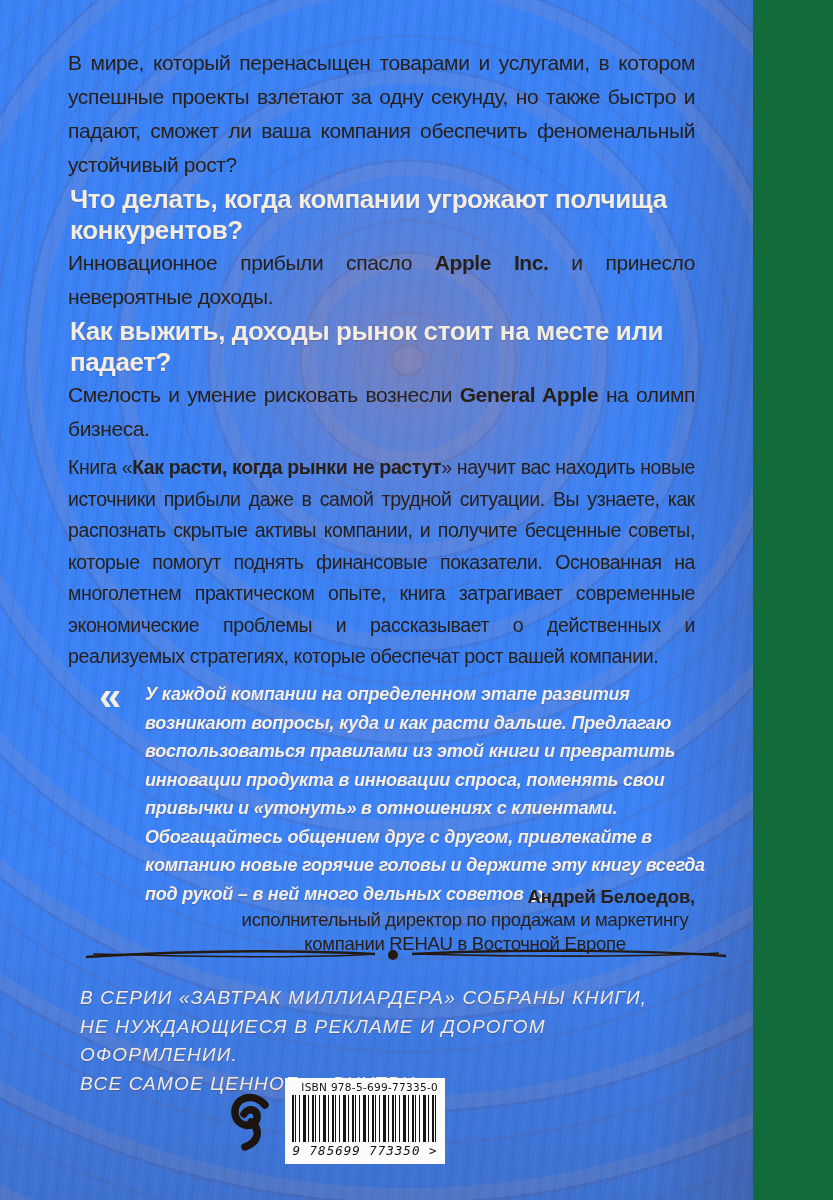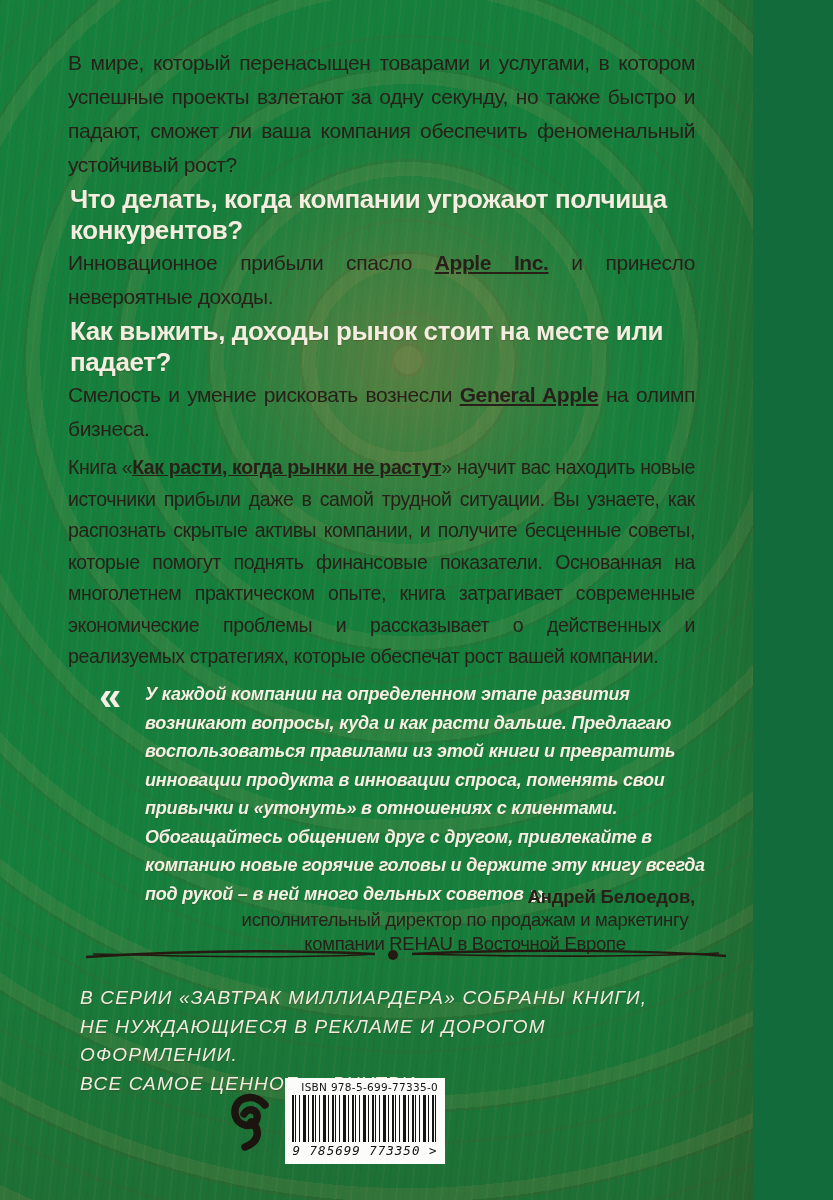--- a/index.html
+++ b/index.html
@@ -1,18 +1,18 @@
 <!DOCTYPE html>
 <html><head>
 <meta charset="utf-8">
 <style>
   html,body { margin:0; padding:0; background:#111; }
   .page {
     position:relative; width:833px; height:1200px; overflow:hidden;
-    background:#15803d;
+    background:#3b82f6;
     font-family:"Liberation Sans", sans-serif;
   }
   .texture { position:absolute; inset:0; pointer-events:none;
     background:
       radial-gradient(circle 310px at 49% 30%, rgba(242,130,80,0.30), rgba(242,130,80,0) 75%),
       repeating-radial-gradient(circle at 49% 30%,
         rgba(255,160,110,0.09) 0 14px, rgba(128,44,22,0.10) 14px 17px,
         rgba(0,0,0,0) 17px 46px, rgba(128,44,22,0.07) 46px 49px,
         rgba(0,0,0,0) 49px 92px),
       repeating-linear-gradient(96deg,
@@ -20,21 +20,21 @@
         rgba(255,150,100,0.05) 8px 10px, rgba(0,0,0,0) 10px 15px),
       linear-gradient(180deg, rgba(0,0,0,0) 72%, rgba(74,26,12,0.16) 100%),
       linear-gradient(90deg, rgba(0,0,0,0) 78%, rgba(74,26,12,0.20) 93%);
   }
   .spine { position:absolute; top:0; right:0; width:80px; height:100%; background:#116b3b; }
 
   .abs { position:absolute; left:68px; width:627px; }
 
   .body-text { font-size:21px; line-height:34px; letter-spacing:-0.4px;
     color:#271f18; text-align:justify; margin:0; }
-  .body-text b { font-weight:bold;text-decoration:underline; }
+  .body-text b { font-weight:bold; }
 
   .q-heading { font-size:26px; line-height:31px; font-weight:bold; letter-spacing:-0.4px;
     color:#f4eee1; margin:2px; text-shadow:0 1px 1px rgba(90,30,10,0.25); }
 
   .about-text { font-size:19.5px; line-height:31.5px; }
 
   .quote-block { position:absolute; left:105px; top:680px; width:600px; padding-left:40px;
     box-sizing:border-box; }
   .quote-text { font-size:18px; line-height:28.5px; font-weight:bold; font-style:italic;
     color:#f6f0e4; text-align:justify; letter-spacing:-0.2px;

